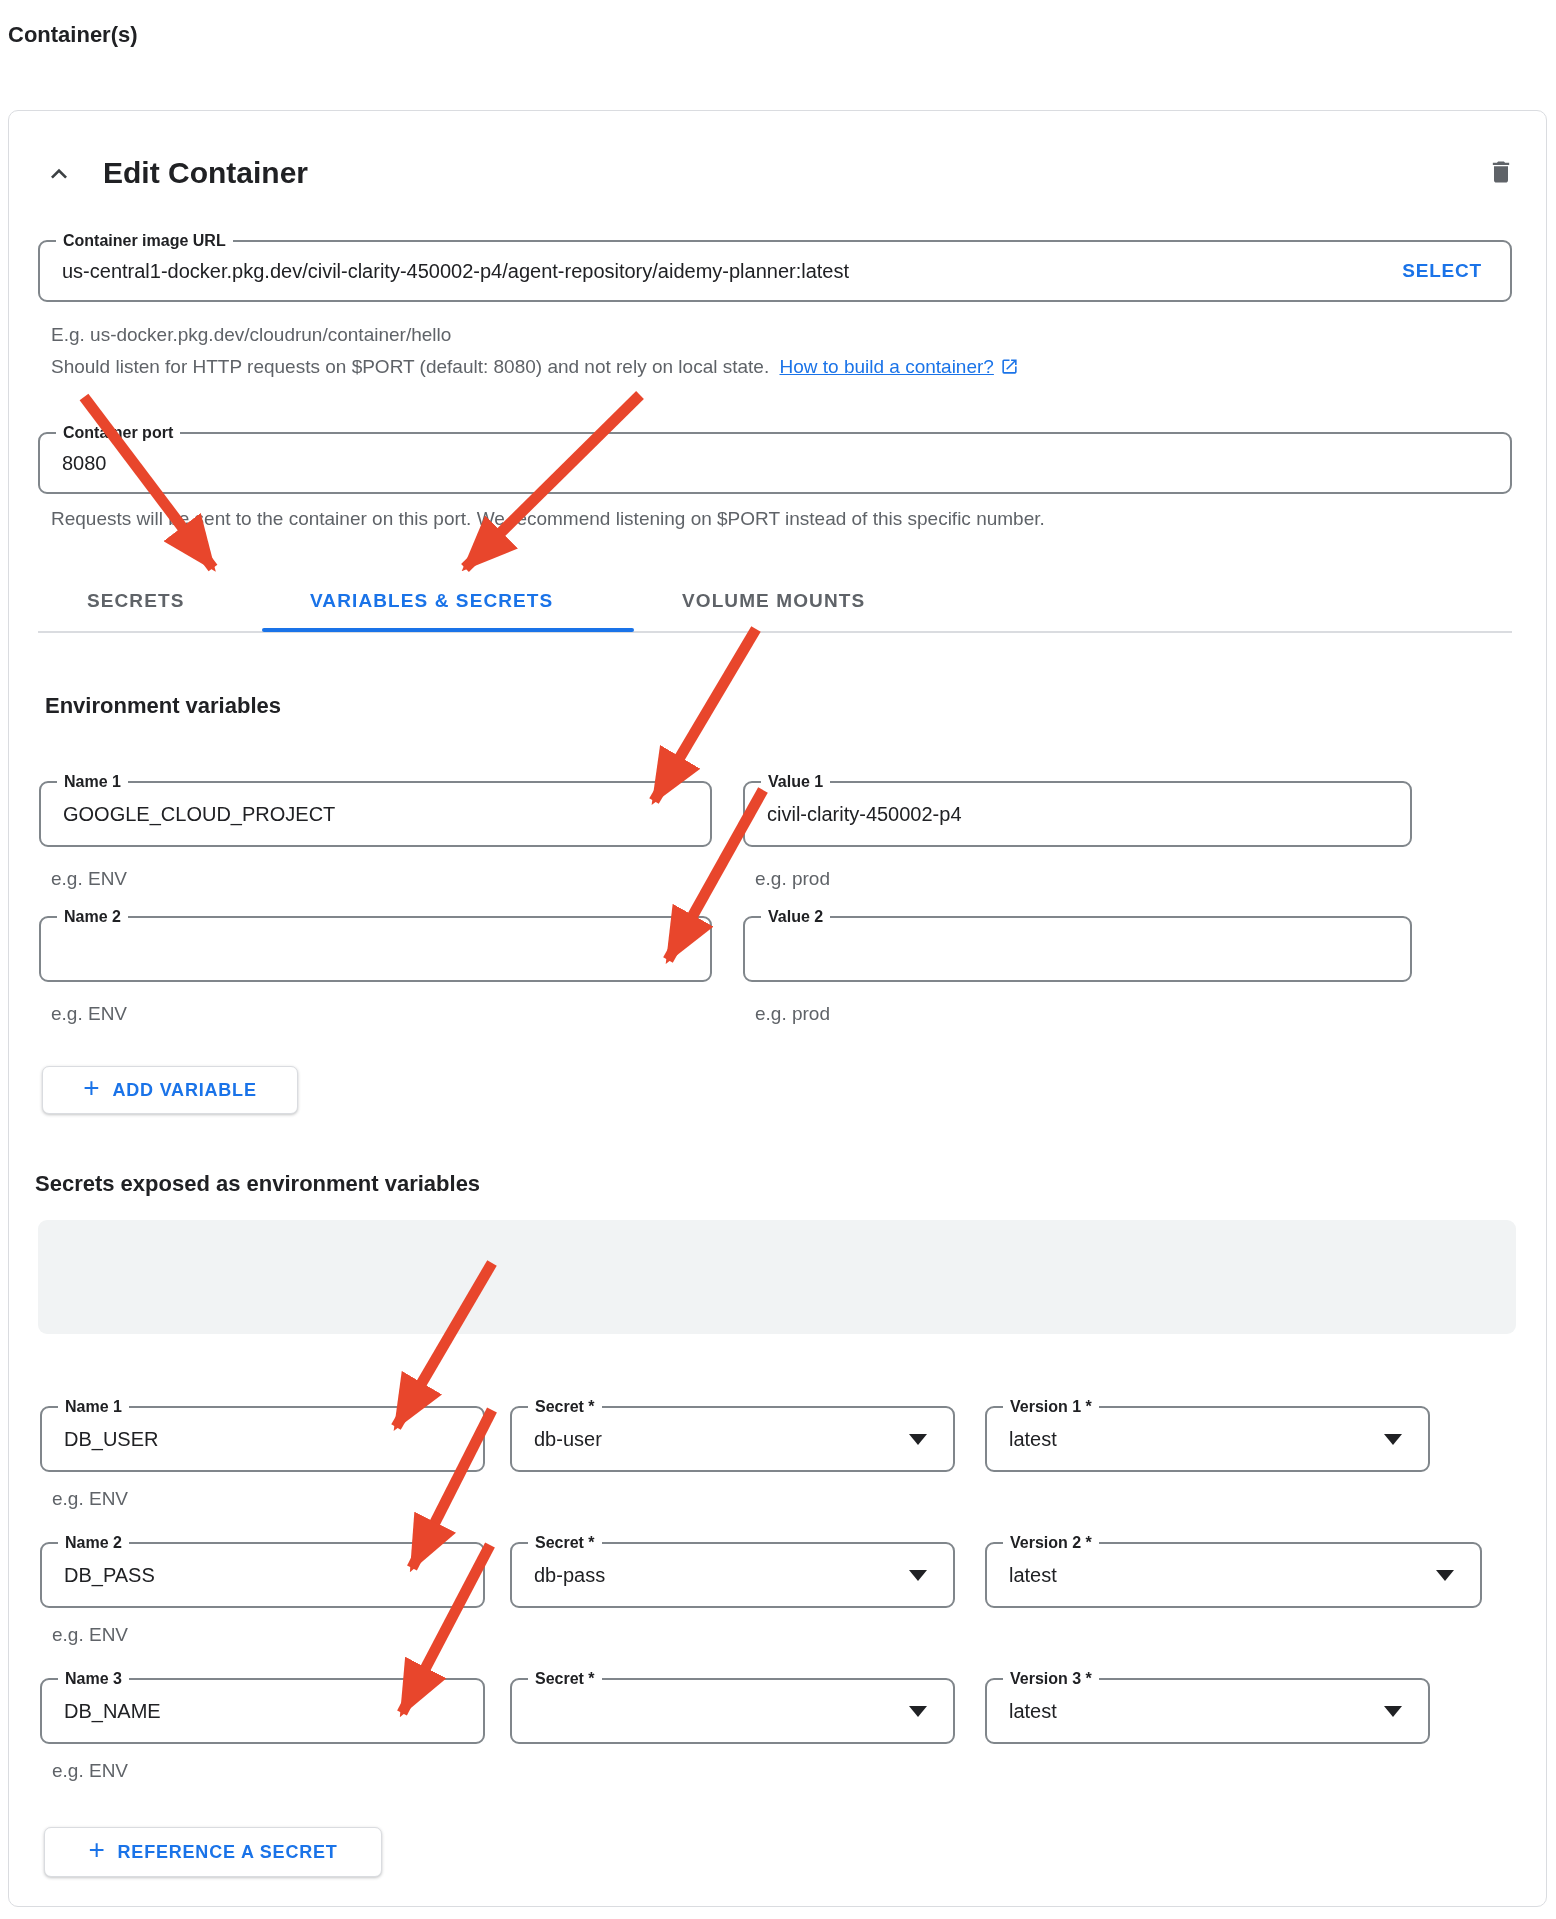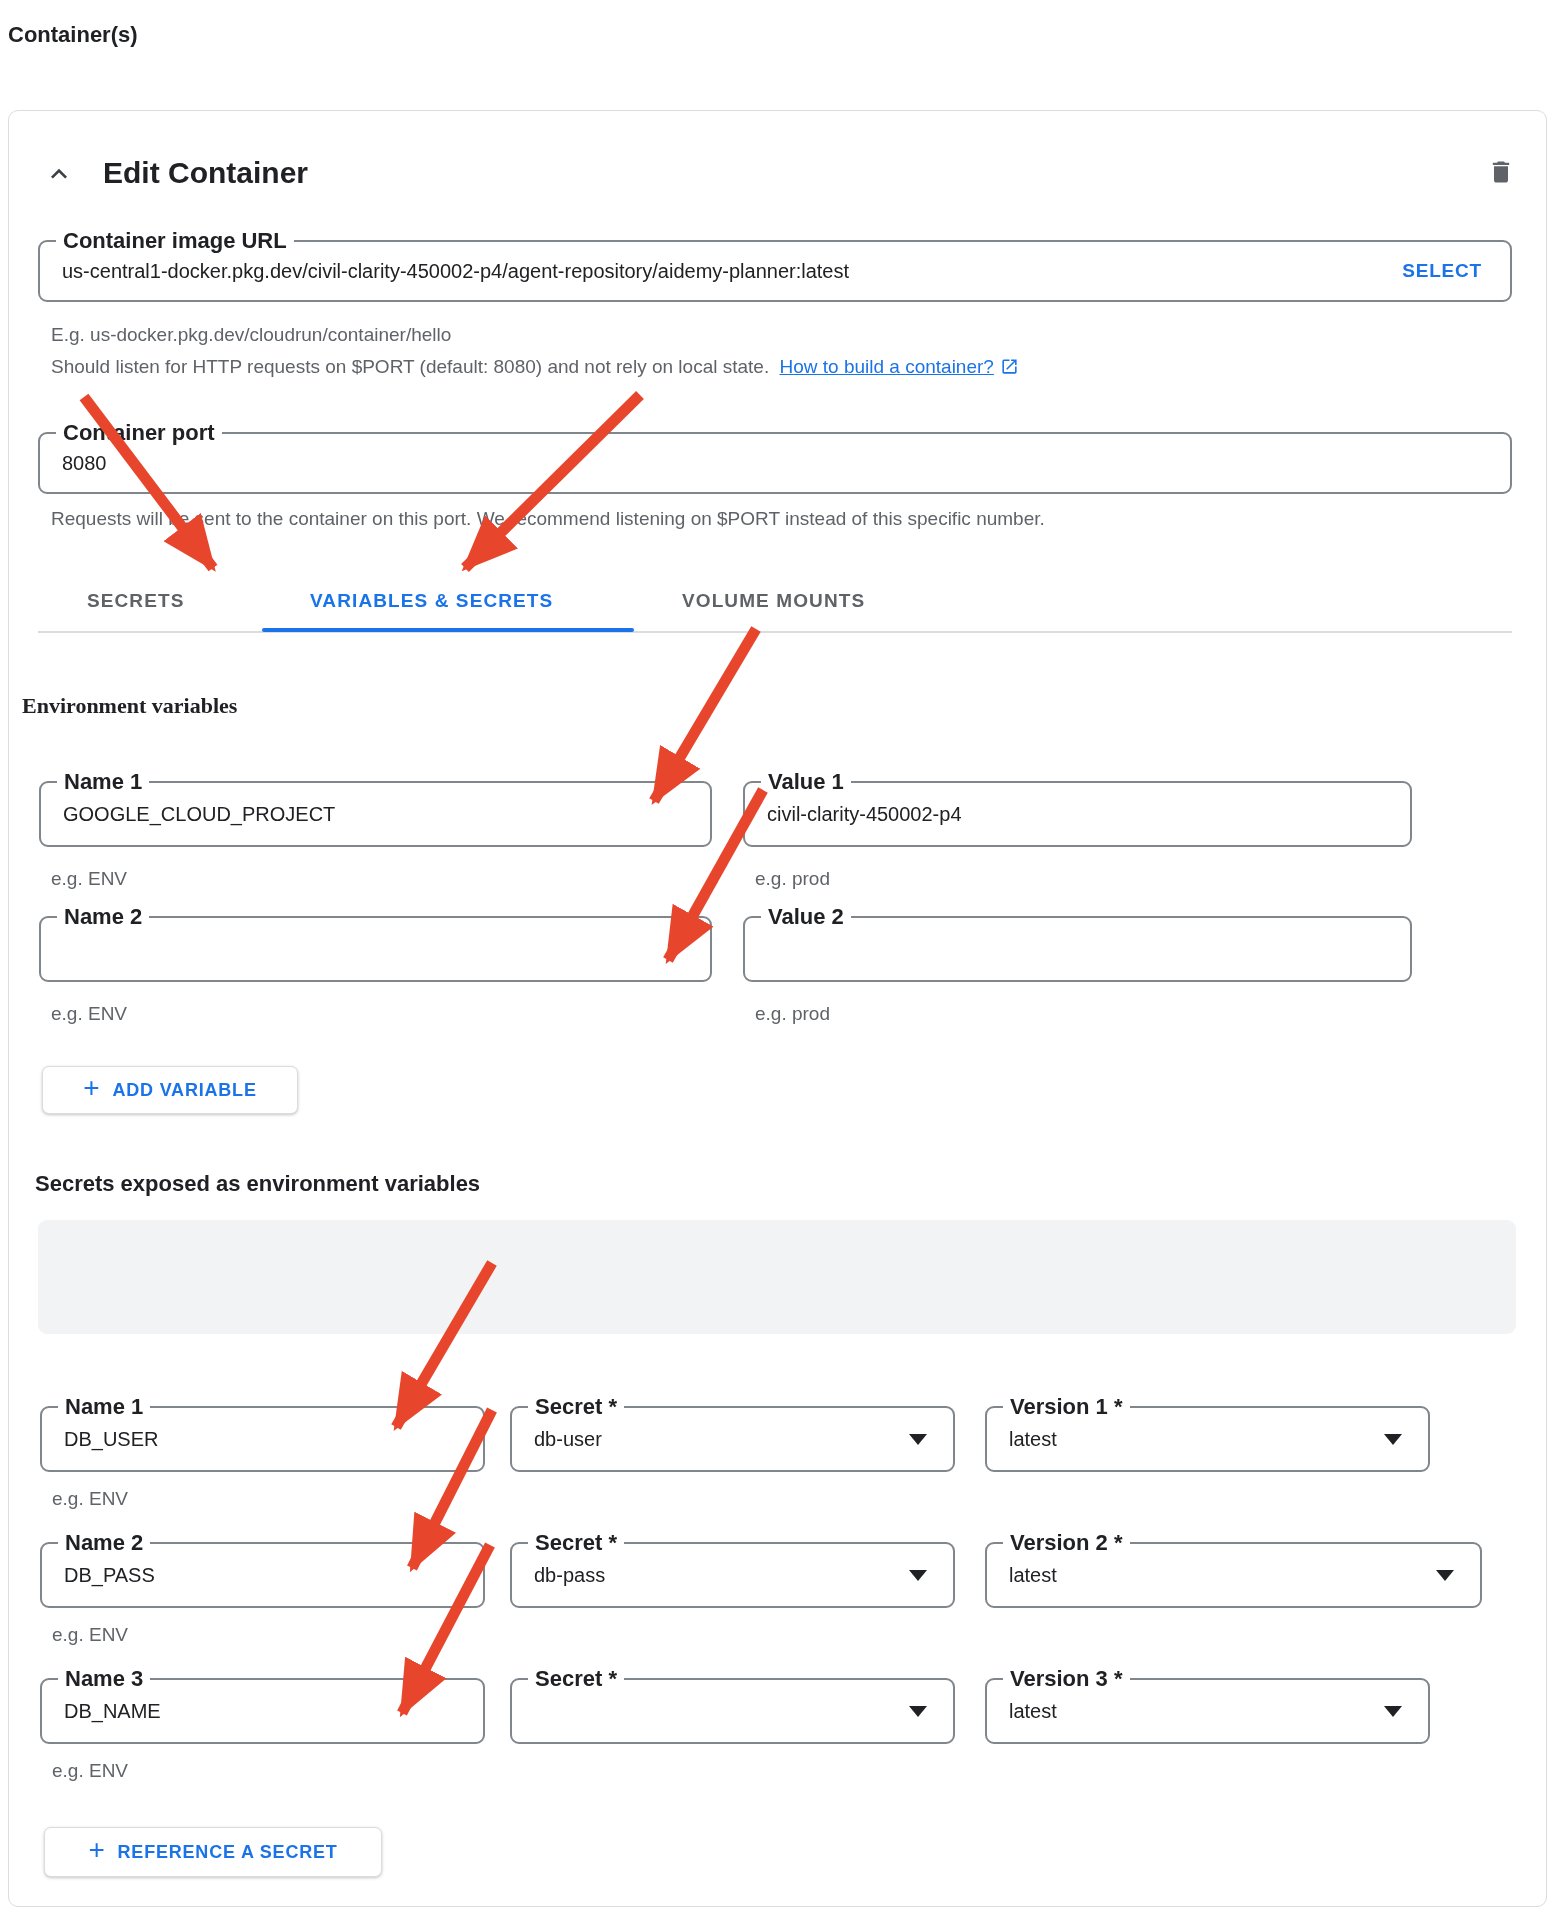--- a/index.html
+++ b/index.html
@@ -13,21 +13,21 @@
   }
   *{margin:0;padding:0;box-sizing:border-box;}
   html,body{width:1556px;height:1919px;background:#fff;font-family:"Liberation Sans","DejaVu Sans",sans-serif;position:relative;}
   .abs{position:absolute;}
   .page-heading{left:8px;top:22px;font-size:22px;font-weight:700;color:var(--text-dark);}
   .card{left:8px;top:110px;width:1539px;height:1797px;border:1px solid var(--card-border);border-radius:10px;background:#fff;}
   .panel-title{left:103px;top:156px;font-size:30px;font-weight:700;color:var(--text-dark);}
   .icon-btn{display:flex;align-items:center;justify-content:center;cursor:pointer;background:none;border:none;}
   
   .ofield{position:absolute;background:#fff;border:2px solid var(--field-border);border-radius:9px;}
-  .flabel{position:absolute;top:0;transform:translateY(-56%);left:16px;background:#fff;padding:0 7px;font-size:22px;font-weight:700;color:var(--text-dark);white-space:nowrap;line-height:22px;}
+  .flabel{position:absolute;top:0;transform:translateY(-56%);left:16px;background:#fff;padding:0 7px;font-size:16px;font-weight:700;color:var(--text-dark);white-space:nowrap;line-height:22px;}
   .fval{position:absolute;left:22px;right:22px;top:0;height:100%;display:flex;align-items:center;font-size:20px;color:var(--text-dark);white-space:nowrap;overflow:hidden;}
   .helper{position:absolute;font-size:19px;color:var(--text-gray);white-space:nowrap;line-height:26px;}
   .select-action{position:absolute;right:28px;top:0;height:100%;display:flex;align-items:center;font-size:19px;font-weight:700;letter-spacing:.8px;color:var(--accent-blue);cursor:pointer;}
   .link{color:var(--accent-blue);text-decoration:underline;cursor:pointer;}
   .ext-icon{display:inline-block;vertical-align:-3px;margin-left:6px;}
   
   .tab{position:absolute;top:589px;font-size:19px;font-weight:700;letter-spacing:1.1px;color:var(--text-gray);cursor:pointer;line-height:24px;}
   .tab.active{color:var(--accent-blue);}
   .tab-underline{position:absolute;left:262px;top:628px;width:372px;height:4px;background:var(--accent-blue);border-radius:2px;z-index:2;}
   .tab-divider{position:absolute;left:38px;top:631px;width:1474px;height:2px;background:var(--card-border);z-index:1;}
@@ -82,21 +82,21 @@
   <span class="fval">8080</span>
 </div>
 <div class="helper" style="left:51px;top:506px;">Requests will be sent to the container on this port. We recommend listening on $PORT instead of this specific number.</div>
 
 <div class="tab" style="left:87px;">SECRETS</div>
 <div class="tab active" style="left:310px;text-align:center;">VARIABLES &amp; SECRETS</div>
 <div class="tab" style="left:682px;">VOLUME MOUNTS</div>
 <div class="tab-underline"></div>
 <div class="tab-divider"></div>
 
-<div class="h2" style="left:22px;top:692px;font-family:Liberation Serif, serif;">Environment variables</div>
+<div class="h2" style="left:45px;top:692px;">Environment variables</div>
 
 <div class="ofield" style="left:39px;top:781px;width:673px;height:66px;">
   <span class="flabel">Name 1</span>
   <span class="fval">GOOGLE_CLOUD_PROJECT</span>
 </div>
 <div class="ofield" style="left:743px;top:781px;width:669px;height:66px;">
   <span class="flabel">Value 1</span>
   <span class="fval">civil-clarity-450002-p4</span>
 </div>
 <div class="helper" style="left:51px;top:866px;">e.g. ENV</div>

